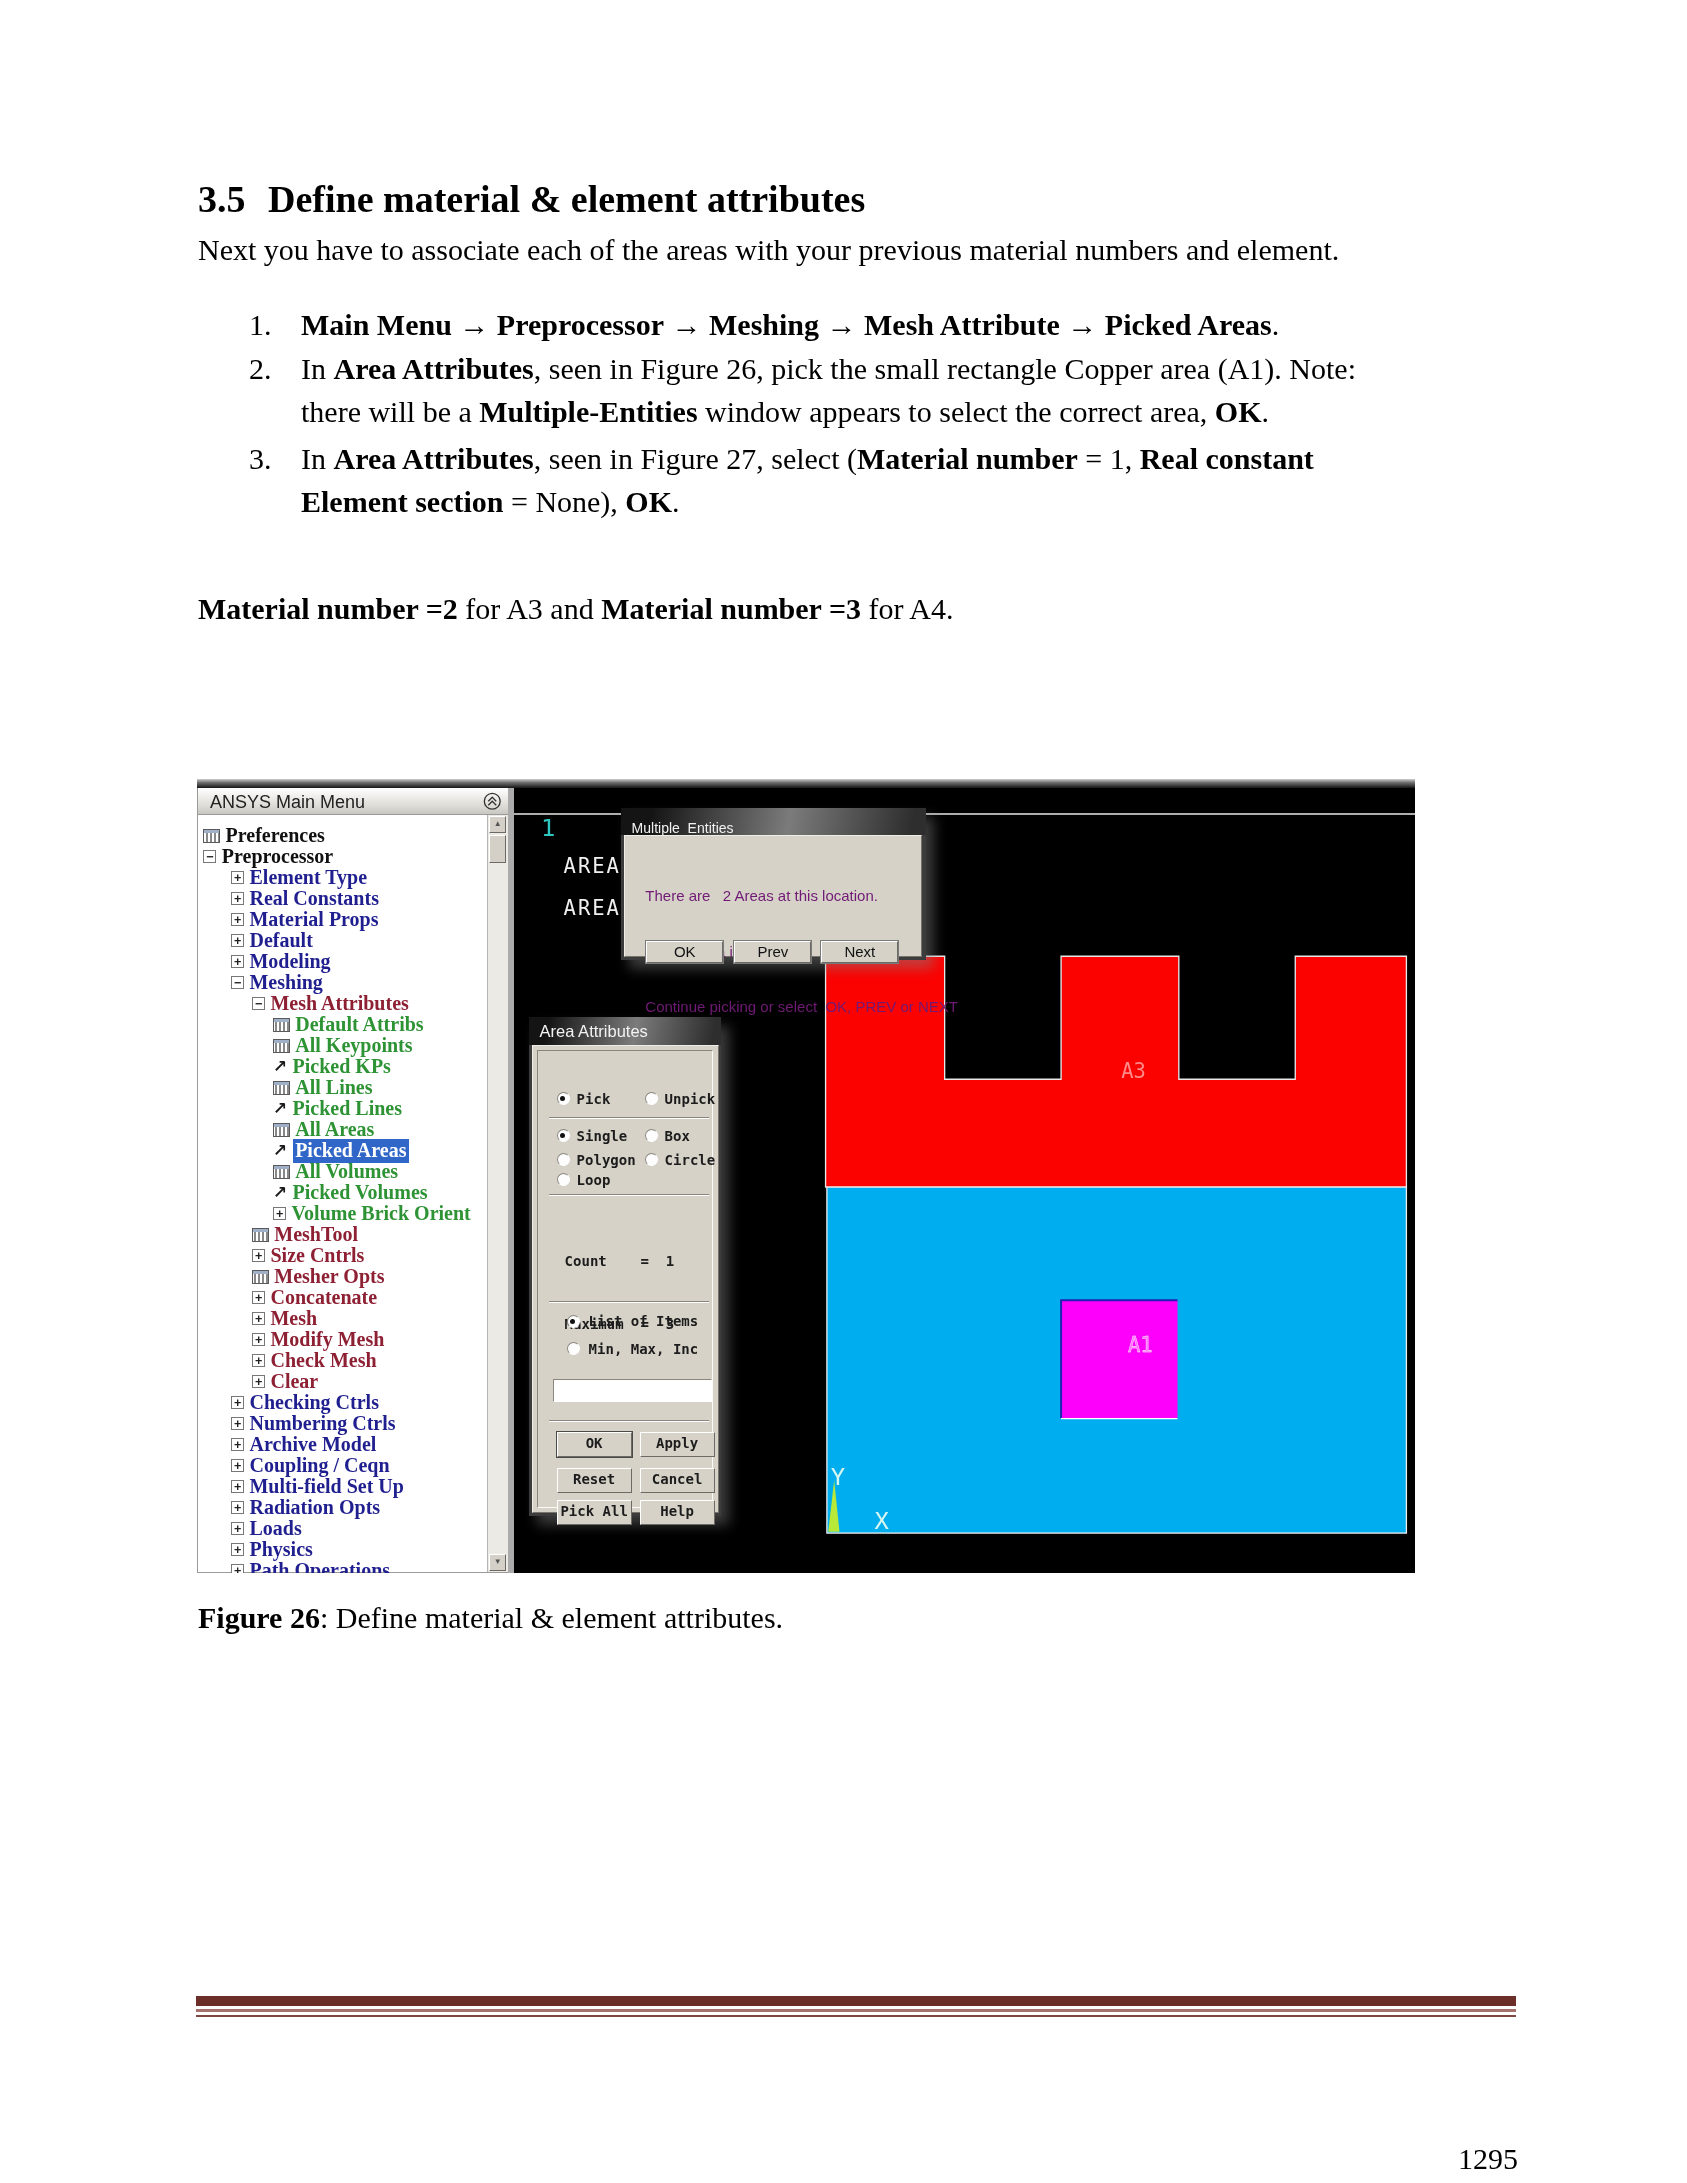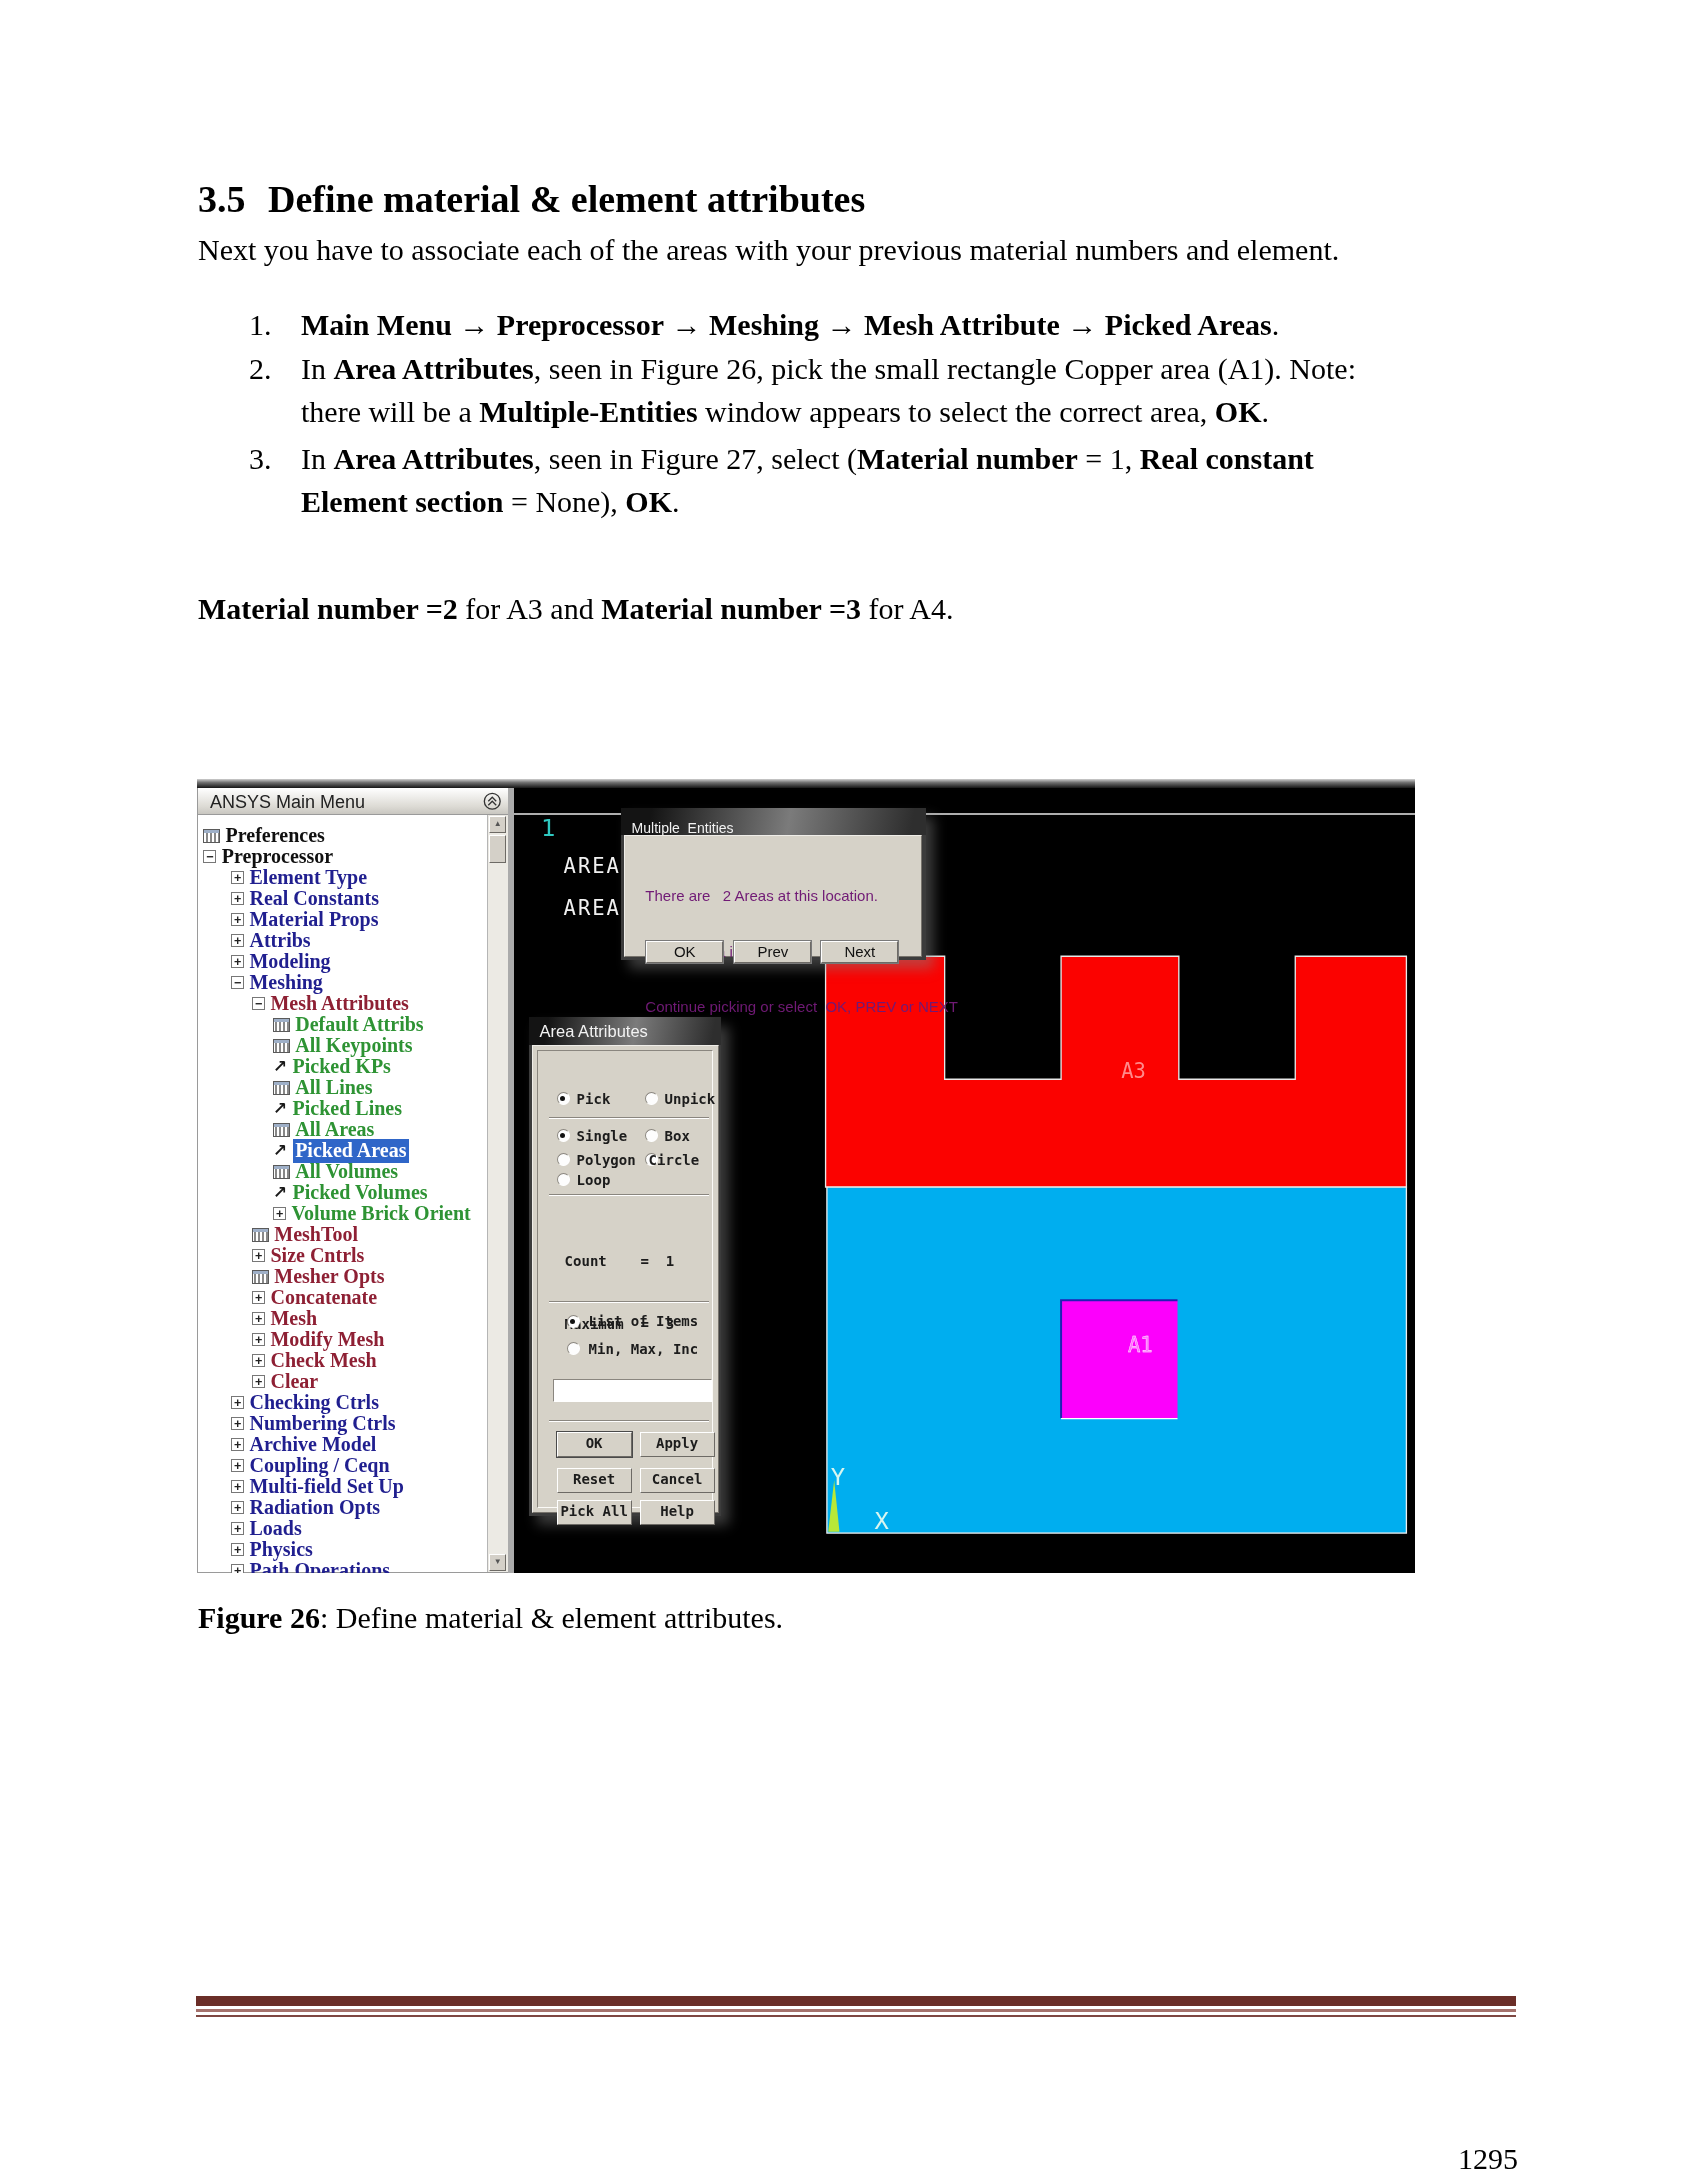--- a/index.html
+++ b/index.html
@@ -160,21 +160,21 @@
           <div class="mrow" style="padding-left: 33px;">
             <span class="micon icon-plusbox">+</span>
             <span class="mlabel c-navy">Real Constants</span>
           </div>
           <div class="mrow" style="padding-left: 33px;">
             <span class="micon icon-plusbox">+</span>
             <span class="mlabel c-navy">Material Props</span>
           </div>
           <div class="mrow" style="padding-left: 33px;">
             <span class="micon icon-plusbox">+</span>
-            <span class="mlabel c-navy">Attribs</span>
+            <span class="mlabel c-navy">Default</span>
           </div>
           <div class="mrow" style="padding-left: 33px;">
             <span class="micon icon-plusbox">+</span>
             <span class="mlabel c-navy">Modeling</span>
           </div>
           <div class="mrow" style="padding-left: 33px;">
             <span class="micon icon-minusbox">−</span>
             <span class="mlabel c-navy">Meshing</span>
           </div>
           <div class="mrow" style="padding-left: 54px;">
@@ -353,21 +353,21 @@
         <div class="aa-sep" style="top:71px"></div>
 
         <span class="radio on" style="left:24px;top:83px"></span>
         <span class="rlabel" style="left:44px;top:82px">Single</span>
         <span class="radio" style="left:112px;top:83px"></span>
         <span class="rlabel" style="left:132px;top:82px">Box</span>
 
         <span class="radio" style="left:24px;top:107px"></span>
         <span class="rlabel" style="left:44px;top:106px">Polygon</span>
         <span class="radio" style="left:112px;top:107px"></span>
-        <span class="rlabel" style="left:116px;top:106px">Circle</span>
+        <span class="rlabel" style="left:132px;top:106px">Circle</span>
 
         <span class="radio" style="left:24px;top:127px"></span>
         <span class="rlabel" style="left:44px;top:126px">Loop</span>
 
         <div class="aa-sep" style="top:148px"></div>
 
         <div class="aa-stats" style="top:163px">
           <div>Count    =  1</div>
           <div>Maximum  =  3</div>
           <div>Minimum  =  1</div>

